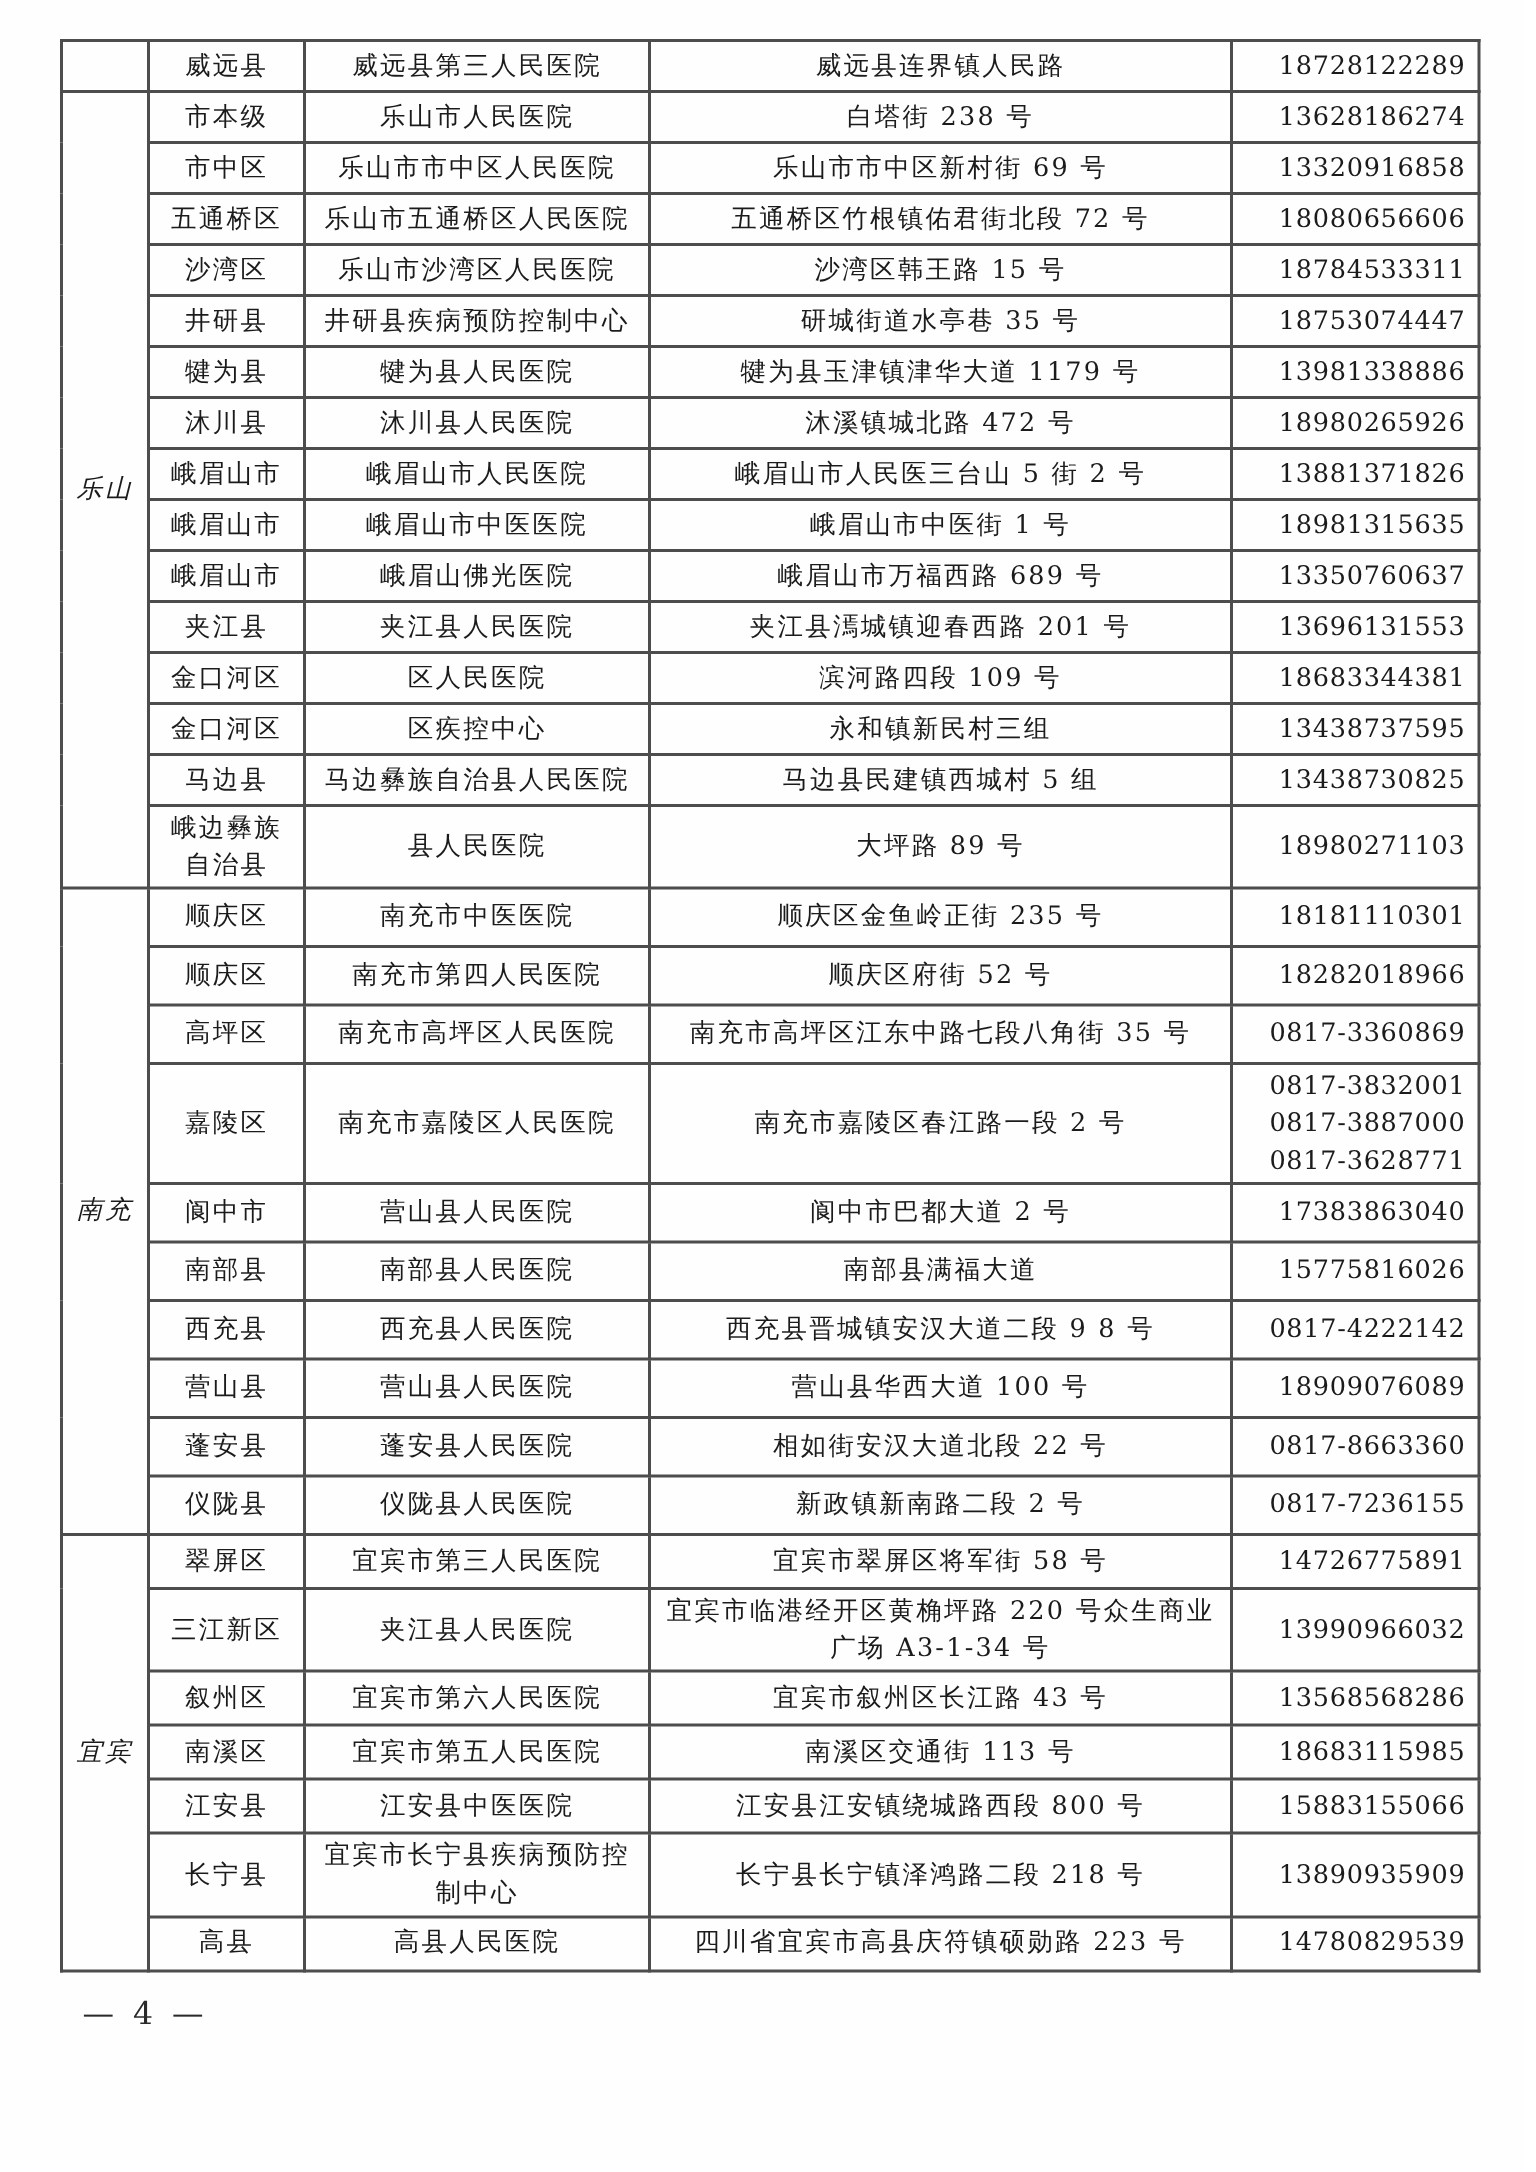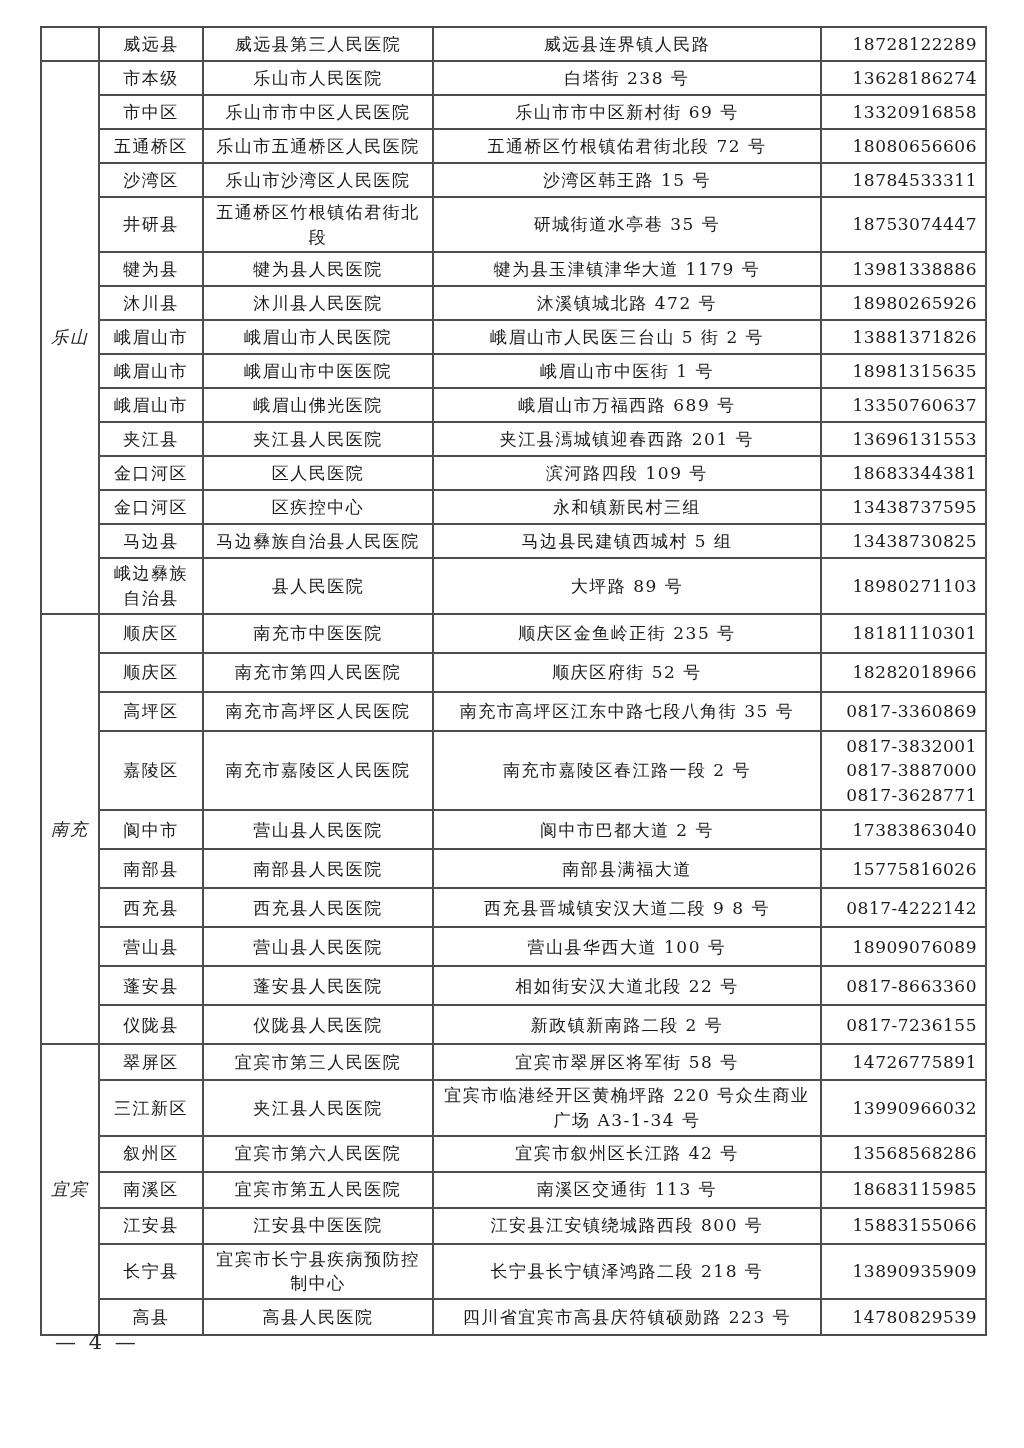--- a/index.html
+++ b/index.html
@@ -97,21 +97,21 @@
           <td class="phone-cell">18080656606</td>
         </tr>
         <tr class="r-g1">
           <td class="district-cell">沙湾区</td>
           <td class="facility-cell">乐山市沙湾区人民医院</td>
           <td class="address-cell">沙湾区韩王路 15 号</td>
           <td class="phone-cell">18784533311</td>
         </tr>
         <tr class="r-g1">
           <td class="district-cell">井研县</td>
-          <td class="facility-cell">五通桥区竹根镇佑君街北段</td>
+          <td class="facility-cell">井研县疾病预防控制中心</td>
           <td class="address-cell">研城街道水亭巷 35 号</td>
           <td class="phone-cell">18753074447</td>
         </tr>
         <tr class="r-g1">
           <td class="district-cell">犍为县</td>
           <td class="facility-cell">犍为县人民医院</td>
           <td class="address-cell">犍为县玉津镇津华大道 1179 号</td>
           <td class="phone-cell">13981338886</td>
         </tr>
         <tr class="r-g1">
@@ -240,21 +240,21 @@
         </tr>
         <tr class="r-g3">
           <td class="district-cell">三江新区</td>
           <td class="facility-cell">夹江县人民医院</td>
           <td class="address-cell">宜宾市临港经开区黄桷坪路 220 号众生商业广场 A3-1-34 号</td>
           <td class="phone-cell">13990966032</td>
         </tr>
         <tr class="r-g3">
           <td class="district-cell">叙州区</td>
           <td class="facility-cell">宜宾市第六人民医院</td>
-          <td class="address-cell">宜宾市叙州区长江路 42 号</td>
+          <td class="address-cell">宜宾市叙州区长江路 43 号</td>
           <td class="phone-cell">13568568286</td>
         </tr>
         <tr class="r-g3">
           <td class="district-cell">南溪区</td>
           <td class="facility-cell">宜宾市第五人民医院</td>
           <td class="address-cell">南溪区交通街 113 号</td>
           <td class="phone-cell">18683115985</td>
         </tr>
         <tr class="r-g3">
           <td class="district-cell">江安县</td>

